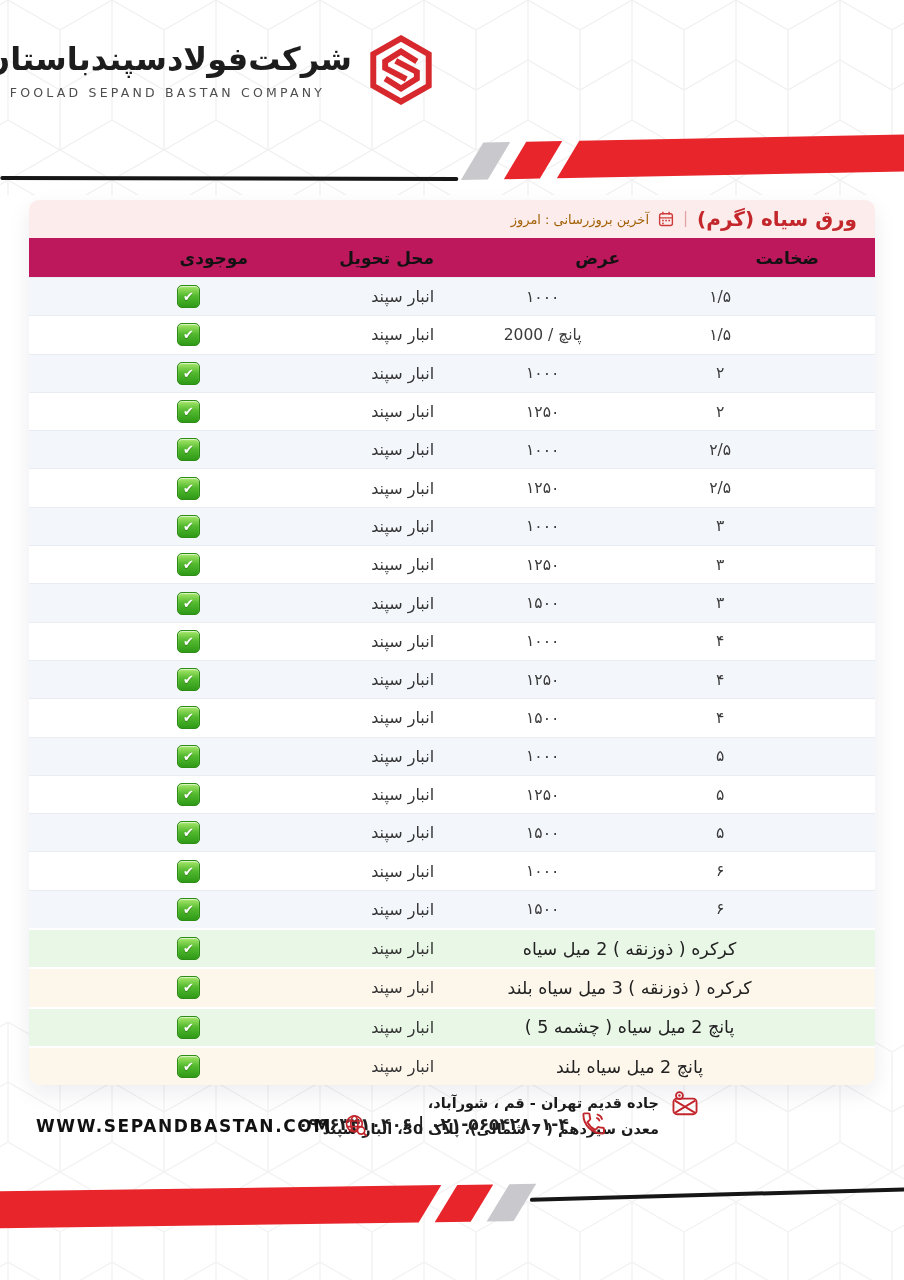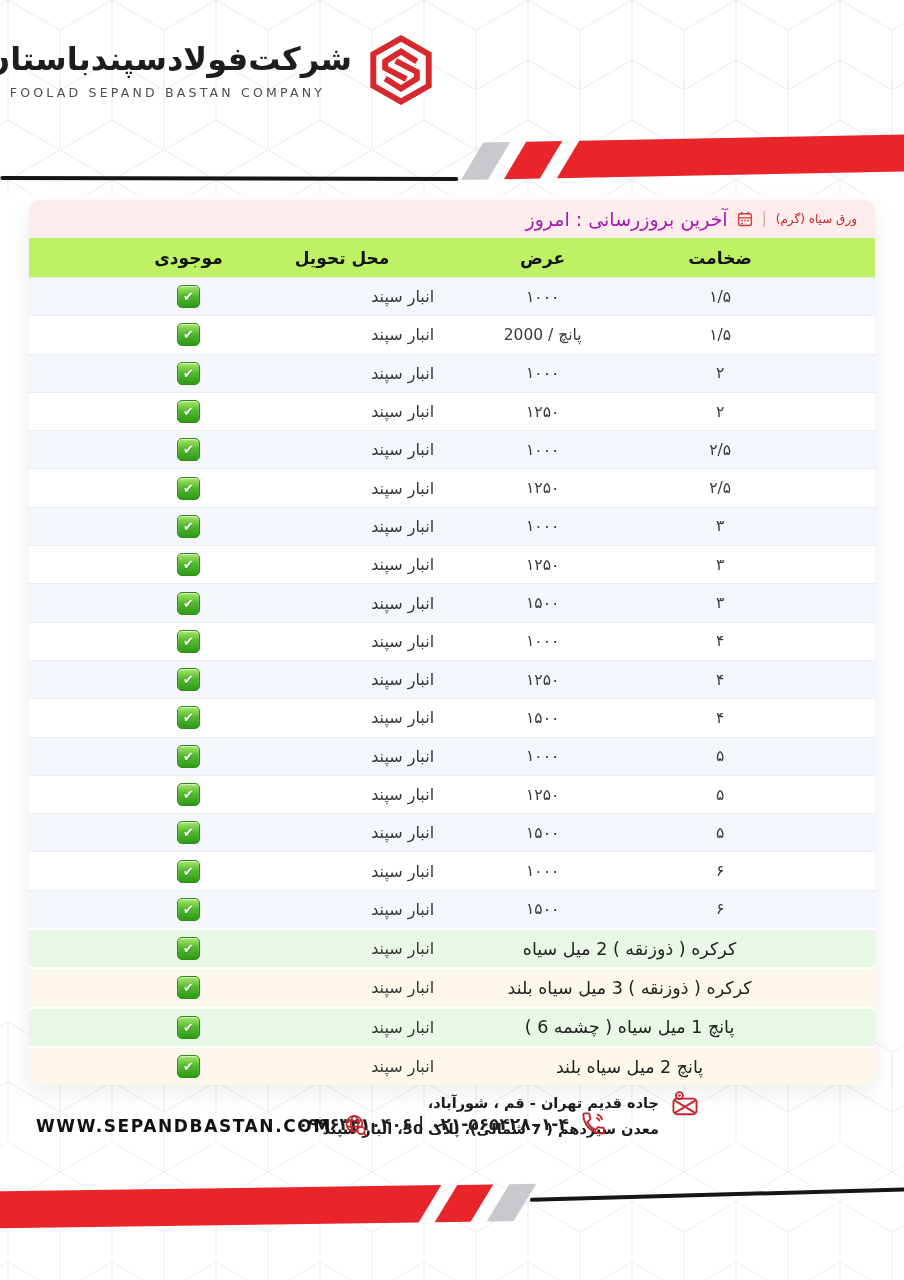--- a/index.html
+++ b/index.html
@@ -38,26 +38,26 @@
   .band-bottom .sl3{left:-48px;width:478px;}
   .band-bottom .sl2{left:446px;width:36px;}
   .band-bottom .sl1{left:498px;width:27px;}
   .band-bottom{transform:rotate(-0.8deg);transform-origin:20px 25px;}
 
   
   .card{position:absolute;top:200px;left:29px;width:846px;border-radius:10px;background:#fff;
         box-shadow:0 8px 22px rgba(30,30,60,.08);overflow:hidden;direction:rtl;}
   .card-title{height:38px;background:var(--pink);display:flex;align-items:center;gap:9px;
               padding:0 18px;}
-  .t-title{font-size:12px;font-weight:normal;color:var(--dark-red);}
+  .t-title{font-size:20px;font-weight:bold;color:var(--dark-red);}
   .t-sep{color:#e0a3a3;font-size:15px;margin-top:-2px;}
-  .t-update{font-size:19px;color:#a21caf;}
+  .t-update{font-size:13px;color:#a16207;}
   table{width:100%;border-collapse:collapse;table-layout:fixed;}
   col.c1{width:30%;} col.c2{width:22%;} col.c3{width:22%;} col.c4{width:26%;}
-  th{height:37px;font-size:17px;font-weight:bold;color:#121212;text-align:center;background:#bef264;}
+  th{height:37px;font-size:17px;font-weight:bold;color:#121212;text-align:right;background:#be185d;}
   td{height:35.3px;font-size:15.5px;color:#3a3a3a;text-align:center;border-top:1px solid var(--line);}
   .pad-th{padding-left:0;padding-right:56px;}
   .pad-w{padding-left:30px;}
   .pad-stock{padding-left:100px;}
   tbody tr:nth-child(odd){background:var(--stripe);}
   tbody tr.tone-green{background:var(--green-row);}
   tbody tr.tone-cream{background:var(--cream-row);}
   tbody tr.tone-green td,tbody tr.tone-cream td{border-top:2px solid #fff;}
   td.cell-name{font-size:17.5px;color:#222;padding-right:52px;}
   td.cell-del{font-size:16px;color:#333;text-align:right;}
@@ -259,21 +259,21 @@
             <td class="cell-name" colspan="2">کرکره ( ذوزنقه ) 2 میل سیاه</td>
             <td class="cell-del">انبار سپند</td>
             <td class="cell-stock pad-stock"><span class="check">✔</span></td>
           </tr>
           <tr class="tone-cream">
             <td class="cell-name" colspan="2">کرکره ( ذوزنقه ) 3 میل سیاه بلند</td>
             <td class="cell-del">انبار سپند</td>
             <td class="cell-stock pad-stock"><span class="check">✔</span></td>
           </tr>
           <tr class="tone-green">
-            <td class="cell-name" colspan="2">پانچ 1 میل سیاه ( چشمه 6 )</td>
+            <td class="cell-name" colspan="2">پانچ 2 میل سیاه ( چشمه 5 )</td>
             <td class="cell-del">انبار سپند</td>
             <td class="cell-stock pad-stock"><span class="check">✔</span></td>
           </tr>
           <tr class="tone-cream">
             <td class="cell-name" colspan="2">پانچ 2 میل سیاه بلند</td>
             <td class="cell-del">انبار سپند</td>
             <td class="cell-stock pad-stock"><span class="check">✔</span></td>
           </tr>
         </tbody>
     </table>

